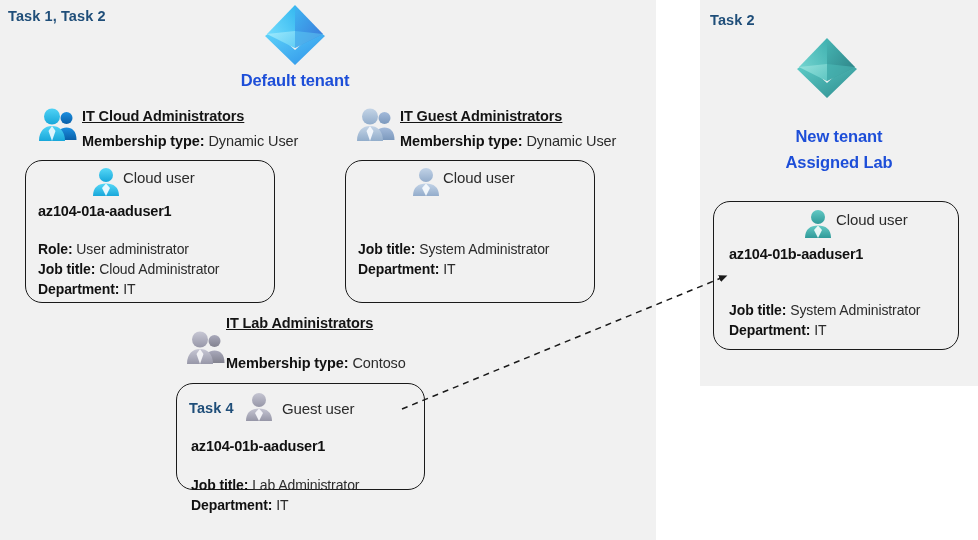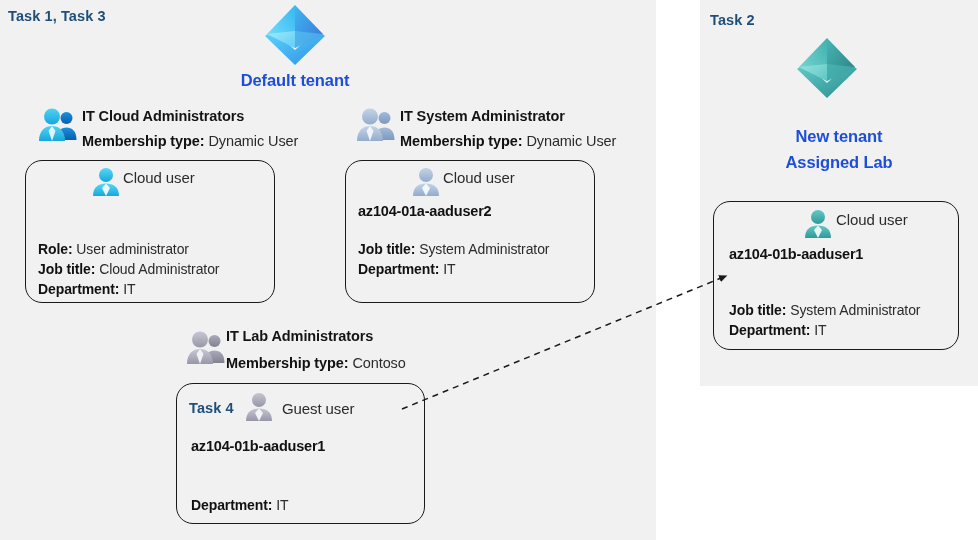--- a/index.html
+++ b/index.html
@@ -36,20 +36,21 @@
   }
 
   .group-icon{position:absolute;}
   .group-name{
     position:absolute;
     font-weight:bold;
     font-size:14.5px;
     color:#141414;
     white-space:nowrap;
     letter-spacing:-0.1px;
+    text-decoration:underline;
   }
   .group-membership{
     position:absolute;
     font-size:14.5px;
     color:#2b2b2b;
     white-space:nowrap;
     letter-spacing:-0.1px;
   }
   .group-membership b{color:#111;font-weight:bold;margin-top:28px;}
 
@@ -87,21 +88,21 @@
   .attr b{color:#111;font-weight:bold;}
 
   #arrow-svg{position:absolute;left:0;top:0;width:978px;height:540px;pointer-events:none;}
 </style>
 </head>
 <body>
 
 <div class="panel" id="panel-left"></div>
 <div class="panel" id="panel-right"></div>
 
-<div class="task-label" style="left:8px;top:8px;">Task 1, Task 3</div>
+<div class="task-label" style="left:8px;top:8px;">Task 1, Task 2</div>
 <div class="task-label" style="left:710px;top:12px;">Task 2</div>
 
 <div class="tenant-icon" style="left:263px;top:3px;">
   <svg width="64" height="62" viewBox="0 0 64 62">
     <defs>
       <linearGradient id="tg1a" x1="0" y1="1" x2="1" y2="0">
         <stop offset="0" stop-color="#7fe3ff"></stop>
           <stop offset="1" stop-color="#35b8f0"></stop>
       </linearGradient>
       <linearGradient id="tg1b" x1="0" y1="0" x2="1" y2="1">
@@ -195,20 +196,21 @@
           <stop offset="0" stop-color="#57d8f7"></stop>
             <stop offset="1" stop-color="#18a7da"></stop>
         </linearGradient>
       </defs>
       <circle cx="14" cy="8" r="7" fill="url(#cu1)"></circle>
       <path d="M1 29 C1 20 6.5 16.5 14 16.5 C21.5 16.5 27 20 27 29 Z" fill="url(#cu1)"></path>
       <path d="M14 16.5 L10 21 L14 29 L18 21 Z" fill="#f1fbff" opacity="0.95"></path>
     </svg>
   </div>
   <div class="user-kind" style="left:97px;top:8px;">Cloud user</div>
+  <div class="user-name" style="left:12px;top:42px;">az104-01a-aaduser1</div>
   <div class="attr" style="left:12px;top:100px;">
     <b>Job title:</b>
     <span>Cloud Administrator</span>
   </div>
   <div class="attr" style="left:12px;top:80px;">
     <b>Role:</b>
     <span>User administrator</span>
   </div>
   <div class="attr" style="left:12px;top:120px;">
     <b>Department:</b>
@@ -228,42 +230,41 @@
           <stop offset="1" stop-color="#7c99bd"></stop>
       </linearGradient>
     </defs>
     <circle cx="28.5" cy="11" r="6" fill="url(#gu2b)"></circle>
     <path d="M18.5 33 C18.5 24 23 20.5 28.5 20.5 C34 20.5 38.5 24 38.5 33 Z" fill="url(#gu2b)"></path>
     <circle cx="14" cy="9.5" r="8" fill="url(#gu2)"></circle>
     <path d="M1 34 C1 23.5 7 19 14 19 C21 19 27 23.5 27 34 Z" fill="url(#gu2)"></path>
     <path d="M14 19 L10.5 24 L14 34 L17.5 24 Z" fill="#f4f8fc" opacity="0.95"></path>
   </svg>
 </div>
-<div class="group-name" style="left:400px;top:108px;">IT System Administrator</div>
+<div class="group-name" style="left:400px;top:108px;">IT Guest Administrators</div>
 <div class="group-membership" style="left:400px;top:133px;">
   <b>Membership type:</b>
   <span>Dynamic User</span>
 </div>
 
 <div class="card" style="left:345px;top:160px;width:250px;height:143px;">
   <div class="user-icon" style="left:66px;top:6px;">
     <svg width="28" height="30" viewBox="0 0 28 30">
       <defs>
         <linearGradient id="cu2" x1="0" y1="0" x2="0" y2="1">
           <stop offset="0" stop-color="#c2d3e7"></stop>
             <stop offset="1" stop-color="#93accb"></stop>
         </linearGradient>
       </defs>
       <circle cx="14" cy="8" r="7" fill="url(#cu2)"></circle>
       <path d="M1 29 C1 20 6.5 16.5 14 16.5 C21.5 16.5 27 20 27 29 Z" fill="url(#cu2)"></path>
       <path d="M14 16.5 L10 21 L14 29 L18 21 Z" fill="#f6fafd" opacity="0.95"></path>
     </svg>
   </div>
   <div class="user-kind" style="left:97px;top:8px;">Cloud user</div>
-  <div class="user-name" style="left:12px;top:42px;">az104-01a-aaduser2</div>
   <div class="attr" style="left:12px;top:80px;">
     <b>Job title:</b>
     <span>System Administrator</span>
   </div>
   <div class="attr" style="left:12px;top:100px;">
     <b>Department:</b>
     <span>IT</span>
   </div>
 </div>
 
@@ -279,43 +280,47 @@
           <stop offset="1" stop-color="#82828f"></stop>
       </linearGradient>
     </defs>
     <circle cx="28.5" cy="11" r="6" fill="url(#gu3b)"></circle>
     <path d="M18.5 33 C18.5 24 23 20.5 28.5 20.5 C34 20.5 38.5 24 38.5 33 Z" fill="url(#gu3b)"></path>
     <circle cx="14" cy="9.5" r="8" fill="url(#gu3)"></circle>
     <path d="M1 34 C1 23.5 7 19 14 19 C21 19 27 23.5 27 34 Z" fill="url(#gu3)"></path>
     <path d="M14 19 L10.5 24 L14 34 L17.5 24 Z" fill="#f5f5f8" opacity="0.95"></path>
   </svg>
 </div>
-<div class="group-name" style="left:226px;top:328px;">IT Lab Administrators</div>
+<div class="group-name" style="left:226px;top:315px;">IT Lab Administrators</div>
 <div class="group-membership" style="left:226px;top:355px;">
   <b>Membership type:</b>
   <span>Contoso</span>
 </div>
 
-<div class="card" style="left:176px;top:383px;width:249px;height:141px;padding-left:17px;">
+<div class="card" style="left:176px;top:383px;width:249px;height:107px;padding-left:17px;">
   <div class="task-label" style="left:12px;top:16px;">Task 4</div>
   <div class="user-icon" style="left:68px;top:8px;">
     <svg width="28" height="30" viewBox="0 0 28 30">
       <defs>
         <linearGradient id="gu4" x1="0" y1="0" x2="0" y2="1">
           <stop offset="0" stop-color="#c5c5d2"></stop>
             <stop offset="1" stop-color="#9696a7"></stop>
         </linearGradient>
       </defs>
       <circle cx="14" cy="8" r="7" fill="url(#gu4)"></circle>
       <path d="M1 29 C1 20 6.5 16.5 14 16.5 C21.5 16.5 27 20 27 29 Z" fill="url(#gu4)"></path>
       <path d="M14 16.5 L10 21 L14 29 L18 21 Z" fill="#f7f7fa" opacity="0.95"></path>
     </svg>
   </div>
   <div class="user-kind" style="left:105px;top:16px;text-align:center;">Guest user</div>
   <div class="user-name" style="left:14px;top:54px;">az104-01b-aaduser1</div>
+  <div class="attr" style="left:14px;top:93px;">
+    <b>Job title:</b>
+    <span>Lab Administrator</span>
+  </div>
   <div class="attr" style="left:14px;top:113px;">
     <b>Department:</b>
     <span>IT</span>
   </div>
 </div>
 
 <div class="card" style="left:713px;top:201px;width:246px;height:149px;">
   <div class="user-icon" style="left:90px;top:7px;">
     <svg width="28" height="30" viewBox="0 0 28 30">
       <defs>

